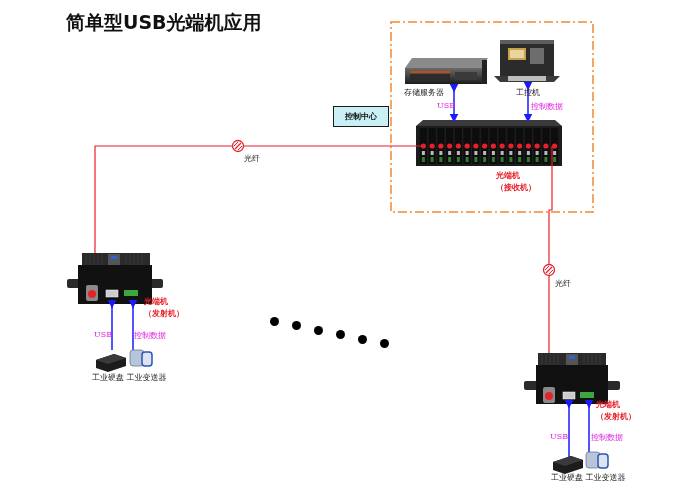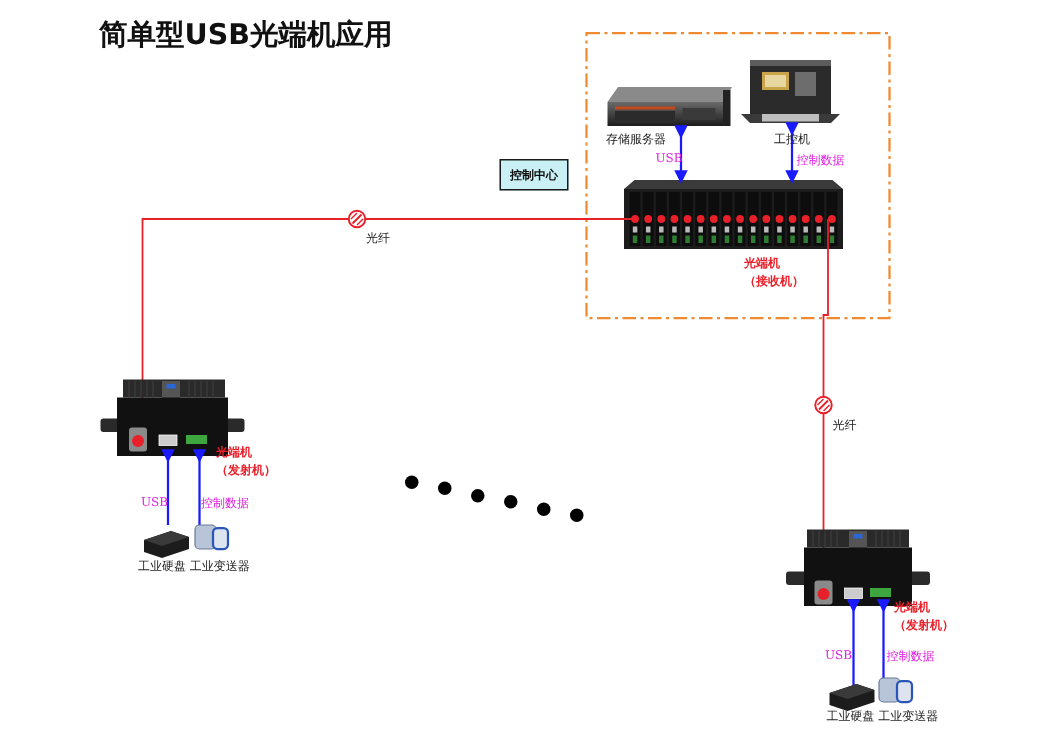--- a/index.html
+++ b/index.html
@@ -2,21 +2,21 @@
 <html><head>
 <meta charset="utf-8">
 <style>
   html, body { margin:0; padding:0; background:#ffffff; }
   body { width:700px; height:495px; position:relative; overflow:hidden; font-family:"DejaVu Sans", sans-serif; }
   .abs { position:absolute; }
   .title { left:66px; top:10px; font-size:19px; font-weight:bold; color:#111; letter-spacing:0px; font-family:"DejaVu Sans", sans-serif;text-align:center; }
   .lbl { font-size:8px; color:#222; white-space:nowrap; font-family:"DejaVu Serif", serif; }
   .lbl-red { font-size:8px; color:#e8202a; white-space:nowrap; font-family:"DejaVu Serif", serif; text-align:left; line-height:12px; font-weight:bold; }
   .lbl-mag { font-size:8px; color:#e020e0; white-space:nowrap; font-family:"DejaVu Serif", serif; font-weight:normal; }
-  .ctrl-box { left:333px; top:106px; width:46px; height:21px; background:#c9f0f5; border:1.5px solid #1a1a1a; box-sizing:border-box; display:flex; align-items:center; justify-content:center; font-size:8px; color:#111; font-family:"DejaVu Serif", serif; font-weight:bold; }
+  .ctrl-box { left:333px; top:106px; width:56px; height:21px; background:#c9f0f5; border:1.5px solid #1a1a1a; box-sizing:border-box; display:flex; align-items:center; justify-content:center; font-size:8px; color:#111; font-family:"DejaVu Serif", serif; font-weight:bold; }
   svg.overlay { position:absolute; left:0; top:0; }
   .dot { position:absolute; width:9px; height:9px; border-radius:50%; background:#000; }
 </style>
 </head>
 <body>
 
 <div class="abs title">简单型USB光端机应用</div>
 
 <svg class="overlay" width="700" height="495" viewBox="0 0 700 495">
   <defs>

